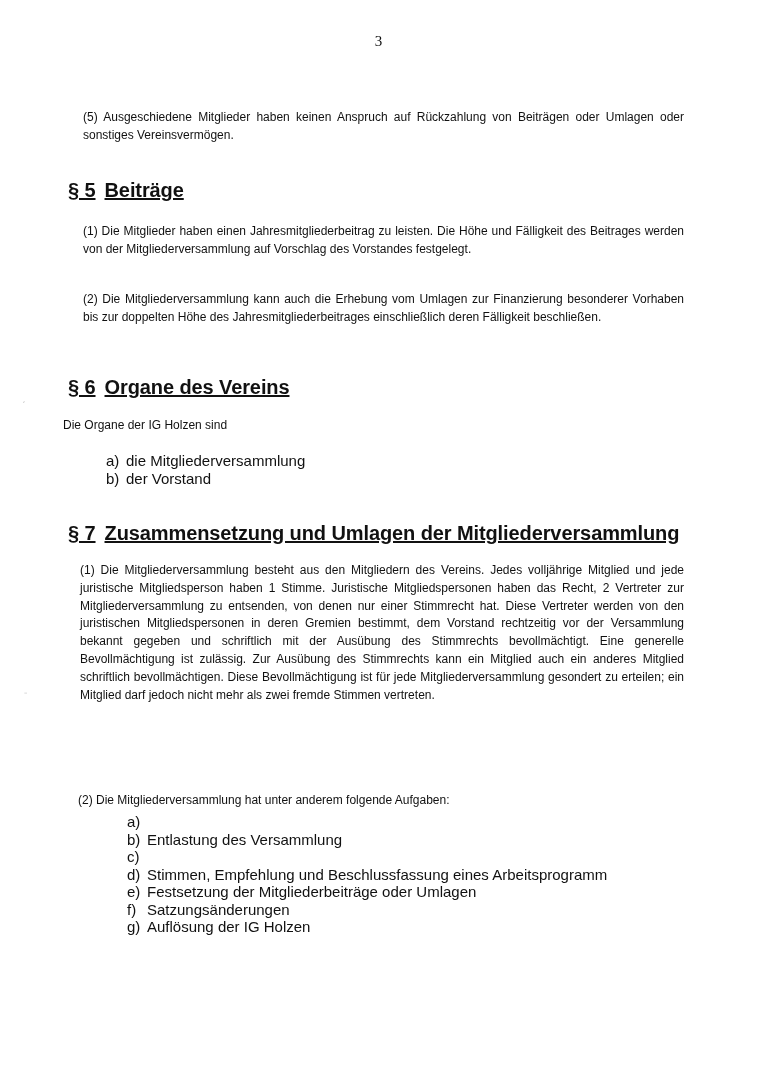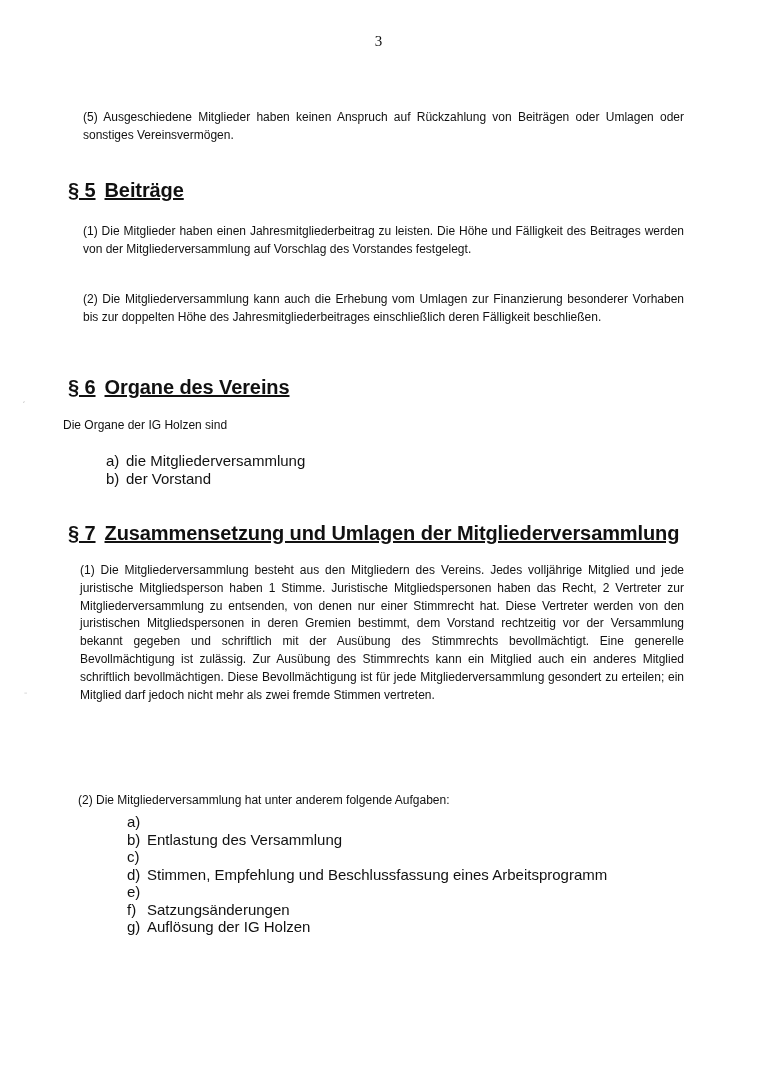--- a/index.html
+++ b/index.html
@@ -65,20 +65,21 @@
       </li>
     <li>
         <span class="lbl">c)</span>
       </li>
     <li>
         <span class="lbl">d)</span>
         <span>Stimmen, Empfehlung und Beschlussfassung eines Arbeitsprogramm</span>
       </li>
     <li>
         <span class="lbl">e)</span>
+        <span>Festsetzung der Mitgliederbeiträge oder Umlagen</span>
       </li>
     <li>
         <span class="lbl">f)</span>
         <span>Satzungsänderungen</span>
       </li>
     <li>
         <span class="lbl">g)</span>
         <span>Auflösung der IG Holzen</span>
       </li>
   </ul>

